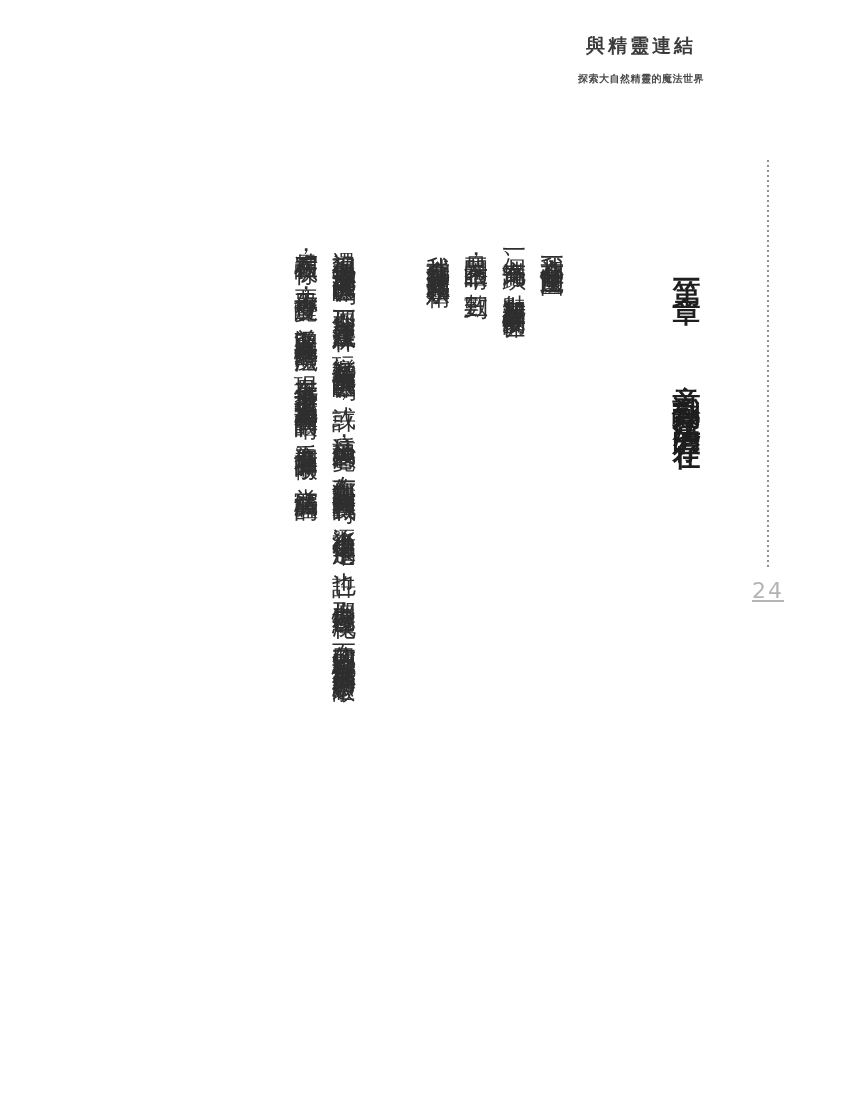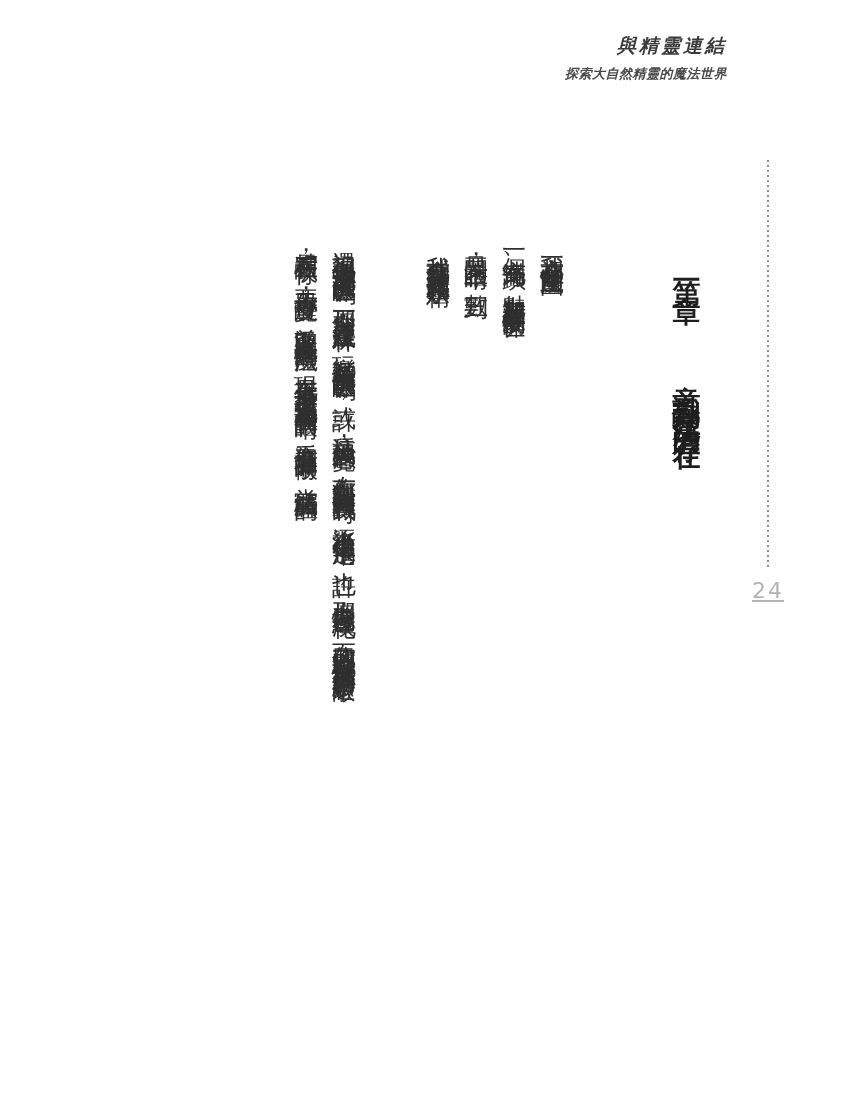--- a/index.html
+++ b/index.html
@@ -12,34 +12,33 @@
     position: relative;
     width: 846px; height: 1099px;
     background: #ffffff;
     overflow: hidden;
   }
 
   
   .running-head {
     position: absolute;
     top: 33px; left: 555px; width: 172px;
-    text-align: right;
+    text-align: center;
     color: #3b3b3b;
-    font-style: italic;
   }
   .book-title {
     font-size: 19px;
     font-weight: bold;
     letter-spacing: 3px;
   }
   .book-subtitle {
-    font-size: 13px;
+    font-size: 10px;
     font-weight: bold;
     letter-spacing: 0.5px;
-    margin-top: 6px;
+    margin-top: 13px;
     color: #4a4a4a;
   }
 
   
   .margin-rule {
     position: absolute;
     left: 767px; top: 160px;
     width: 2px; height: 410px;
     background: repeating-linear-gradient(
       to bottom,

